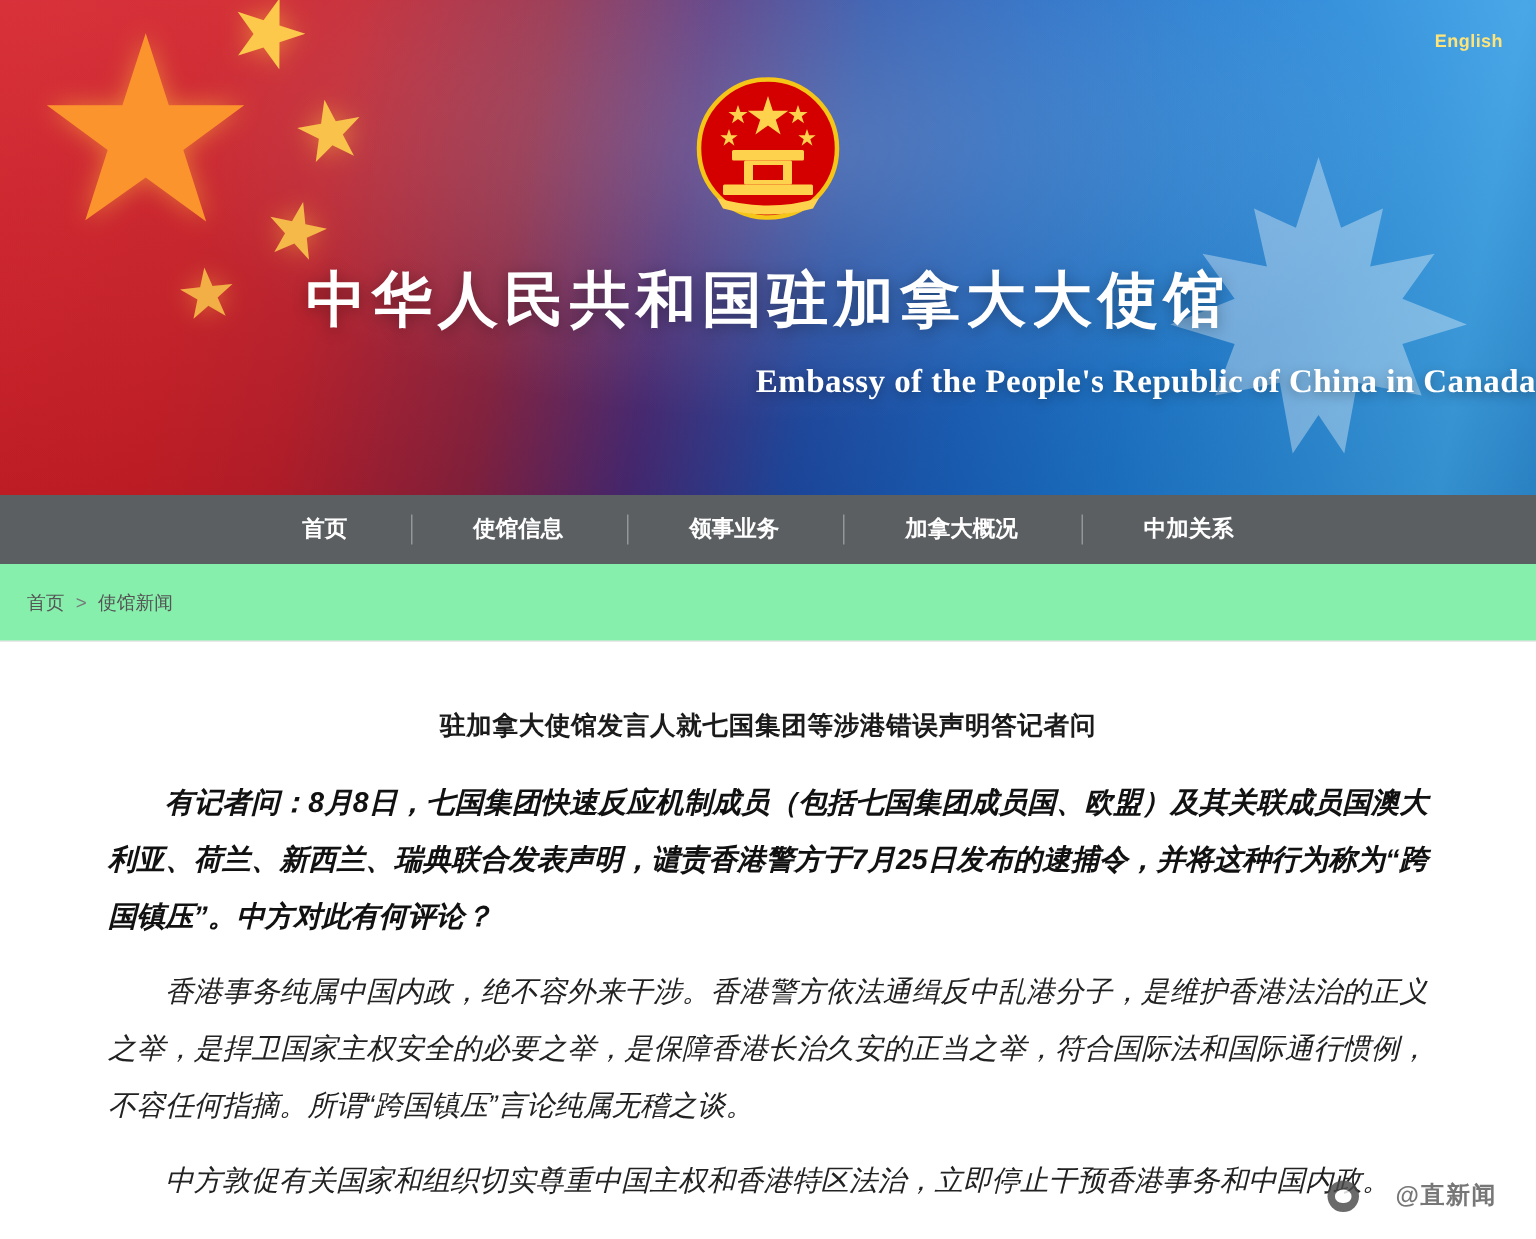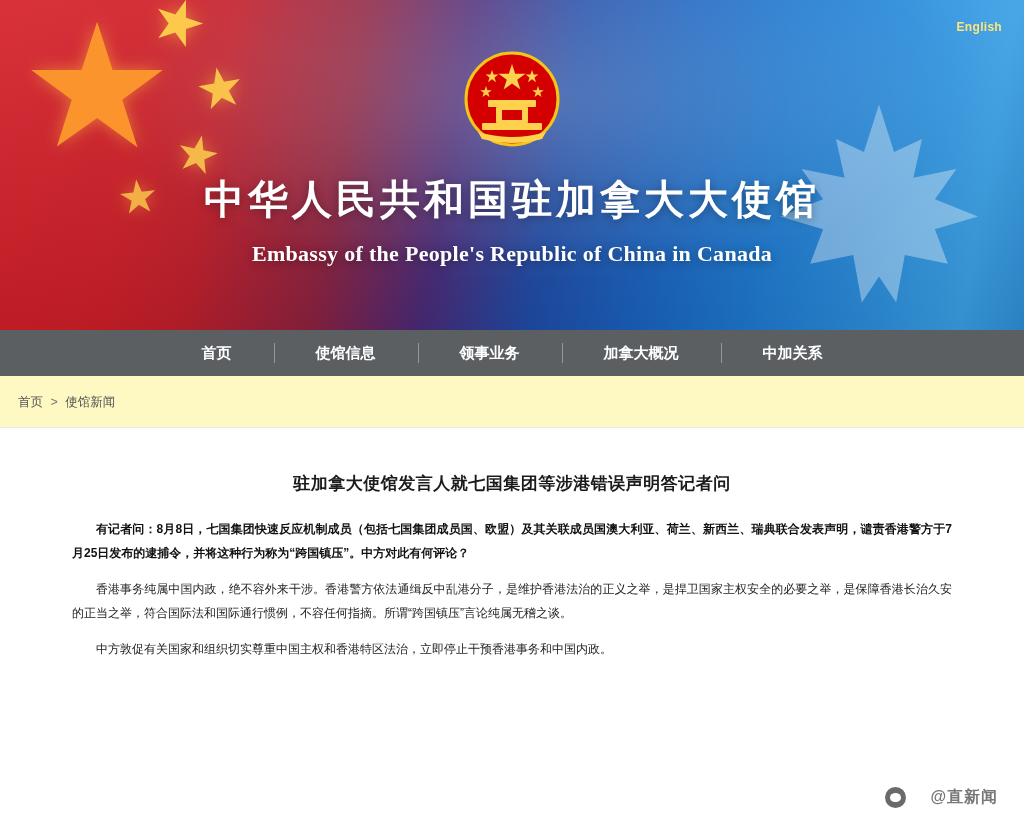--- a/index.html
+++ b/index.html
@@ -85,20 +85,21 @@
     text-shadow: 0 2px 10px rgba(0,0,0,0.35);
     margin: 0;
   }
   .title-en {
     font-family: "Liberation Serif", serif;
     font-size: 22px;
     font-weight: bold;
     letter-spacing: 0.3px;
     margin-top: 14px;
     text-shadow: 0 2px 8px rgba(0,0,0,0.35);
+    text-align: right;
   }
   .lang-switch {
     position: absolute;
     right: 22px;
     top: 20px;
     color: #ffe47a;
     font-size: 12px;
     font-weight: bold;
     text-decoration: none;
     letter-spacing: .3px;
@@ -136,21 +137,21 @@
   }
 
   
   .breadcrumb {
     width: 1024px;
     box-sizing: border-box;
     padding: 18px 0 16px 18px;
     font-size: 12.5px;
     color: #555;
     border-bottom: 1px solid #e9e9e9;
-    background: #fef9c3;
+    background: #86efac;
   }
   .breadcrumb a { color: #555; text-decoration: none; }
   .breadcrumb .sep { margin: 0 4px; color: #777; }
 
   
   .article {
     width: 1024px;
     box-sizing: border-box;
     padding: 0 40px;
     background: #fff;
@@ -169,26 +170,27 @@
     font-size: 12px;
     color: #8a8a8a;
     margin-top: 22px;
     padding-bottom: 22px;
     border-bottom: 1px solid #ececec;
   }
   .body {
     padding: 22px 32px 0 32px;
   }
   .para {
-    font-size: 12px;
+    font-size: 19px;
     line-height: 2.0;
     color: #222;
     margin: 0 0 12px 0;
     text-align: justify;
     text-indent: 2em;
+    font-style: italic;
   }
   .para.bold {
     font-weight: bold;
     color: #111;
   }
 
   
   .watermark {
     position: absolute;
     right: 26px;

